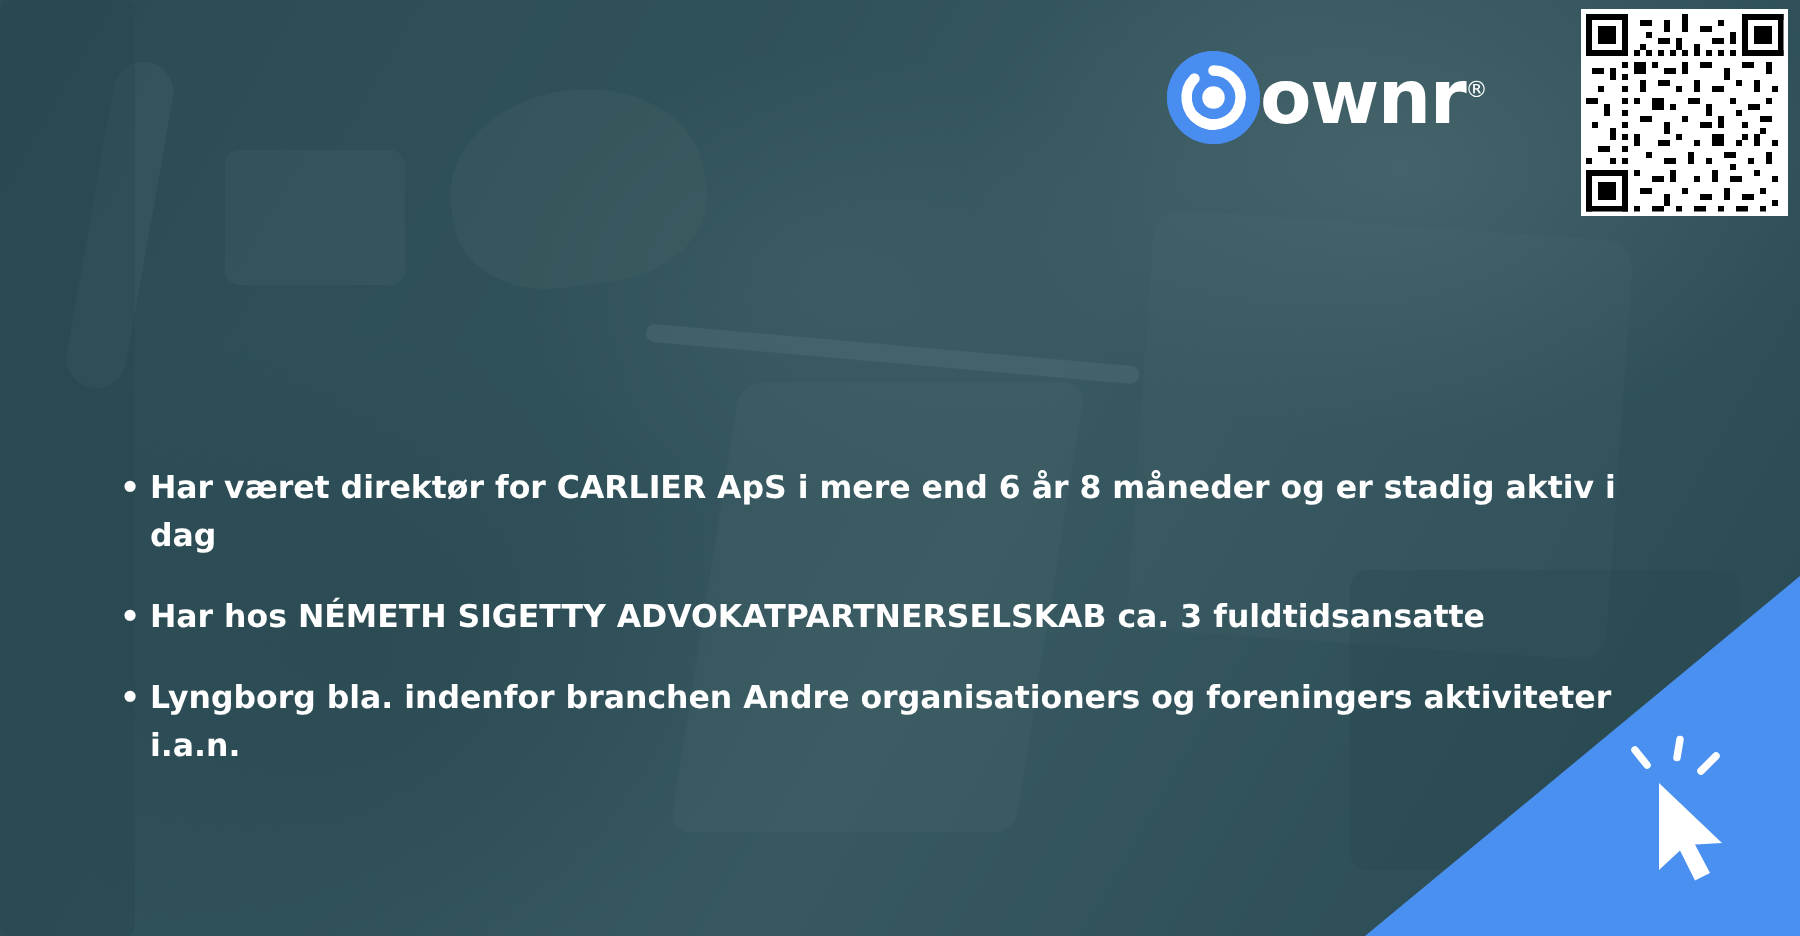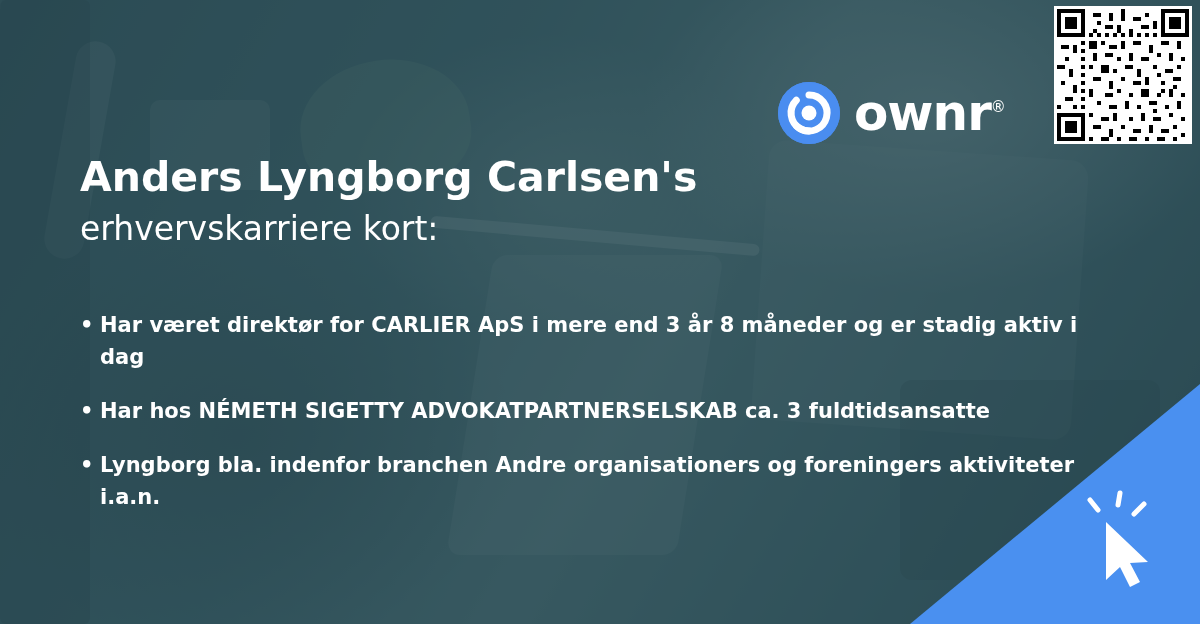--- a/index.html
+++ b/index.html
@@ -75,22 +75,20 @@
     width: 110px;
     height: 110px;
   }
   
   .logo {
     position: absolute;
     left: 778px;
     top: 34px;
     display: flex;
     align-items: center;
-    gap: 14px;
-    margin-top: 48px;
   }
   .logo-mark {
     width: 62px;
     height: 62px;
     border-radius: 50%;
     background: #4a8df0;
     display: flex;
     align-items: center;
     justify-content: center;
   }
@@ -347,29 +345,25 @@
           <rect x="25" y="32" width="2" height="1"></rect>
         <rect x="29" y="32" width="1" height="1"></rect>
         <rect x="26" y="20" width="1" height="1"></rect>
           <rect x="25" y="16" width="1" height="1"></rect>
         <rect x="29" y="19" width="1" height="1"></rect>
           <rect x="24" y="25" width="1" height="1"></rect>
       </g>
     </svg>
   </div>
 
-  <div class="headline">
-    <h1 class="headline-line1">Anders Lyngborg Carlsen's</h1>
-    <h2 class="headline-line2">erhvervskarriere kort:</h2>
-  </div>
 
   <ul class="bullets">
     <li class="bullet">
       <span class="bullet-dot">•</span>
-      <span class="bullet-text">Har været direktør for CARLIER ApS i mere end 3 år 8 måneder og er stadig aktiv i dag</span>
+      <span class="bullet-text">Har været direktør for CARLIER ApS i mere end 6 år 8 måneder og er stadig aktiv i dag</span>
     </li>
     <li class="bullet">
       <span class="bullet-dot">•</span>
       <span class="bullet-text">Har hos NÉMETH SIGETTY ADVOKATPARTNERSELSKAB ca. 3 fuldtidsansatte</span>
     </li>
     <li class="bullet">
       <span class="bullet-dot">•</span>
       <span class="bullet-text">Lyngborg bla. indenfor branchen Andre organisationers og foreningers aktiviteter i.a.n.</span>
     </li>
   </ul>

